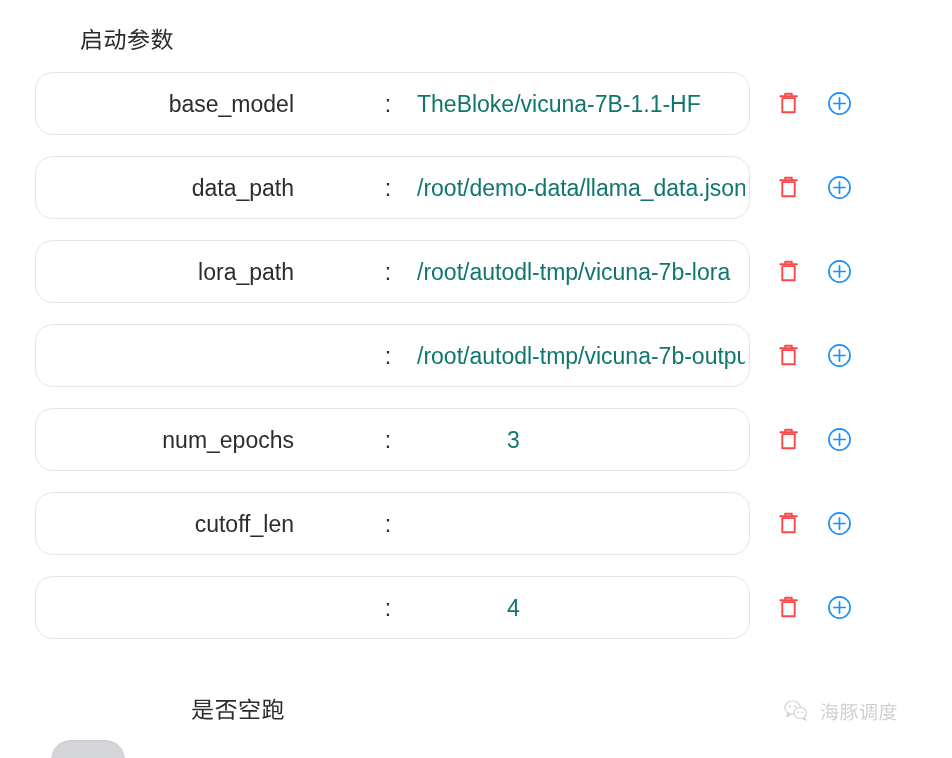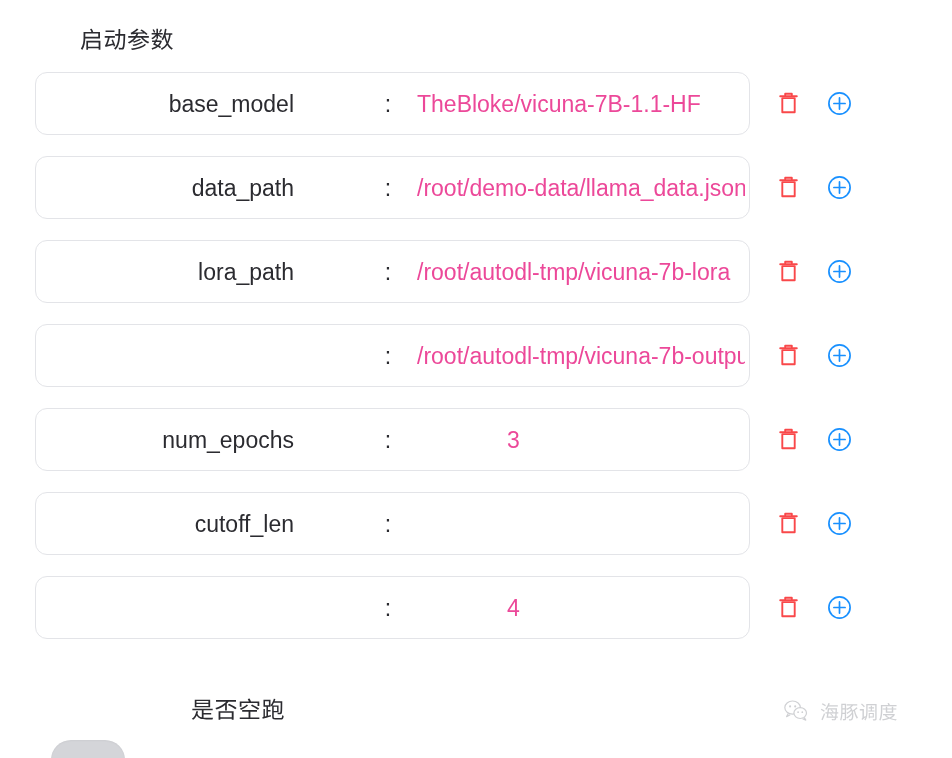--- a/index.html
+++ b/index.html
@@ -46,21 +46,21 @@
   }
   .param-box {
     position: absolute;
     left: 35px;
     top: 0;
     width: 715px;
     height: 63px;
     box-sizing: border-box;
     background: #ffffff;
     border: 1px solid #e3e4e8;
-    border-radius: 12px;
+    border-radius: 18px;
     overflow: hidden;
   }
   .param-key {
     position: absolute;
     left: 0;
     top: 0;
     width: 258px;   
     height: 63px;
     line-height: 63px;
     text-align: right;
@@ -81,21 +81,21 @@
     color: #2b2b30;
   }
   .param-value {
     position: absolute;
     left: 381px;
     top: 0;
     right: 4px;
     height: 63px;
     line-height: 63px;
     font-size: 23px;
-    color: #ec4899;
+    color: #0f766e;
     white-space: nowrap;
     overflow: hidden;
     text-overflow: clip;
   }
   .param-value.num {
     left: 381px;
     width: 193px;          
     text-align: center;
   }
 

